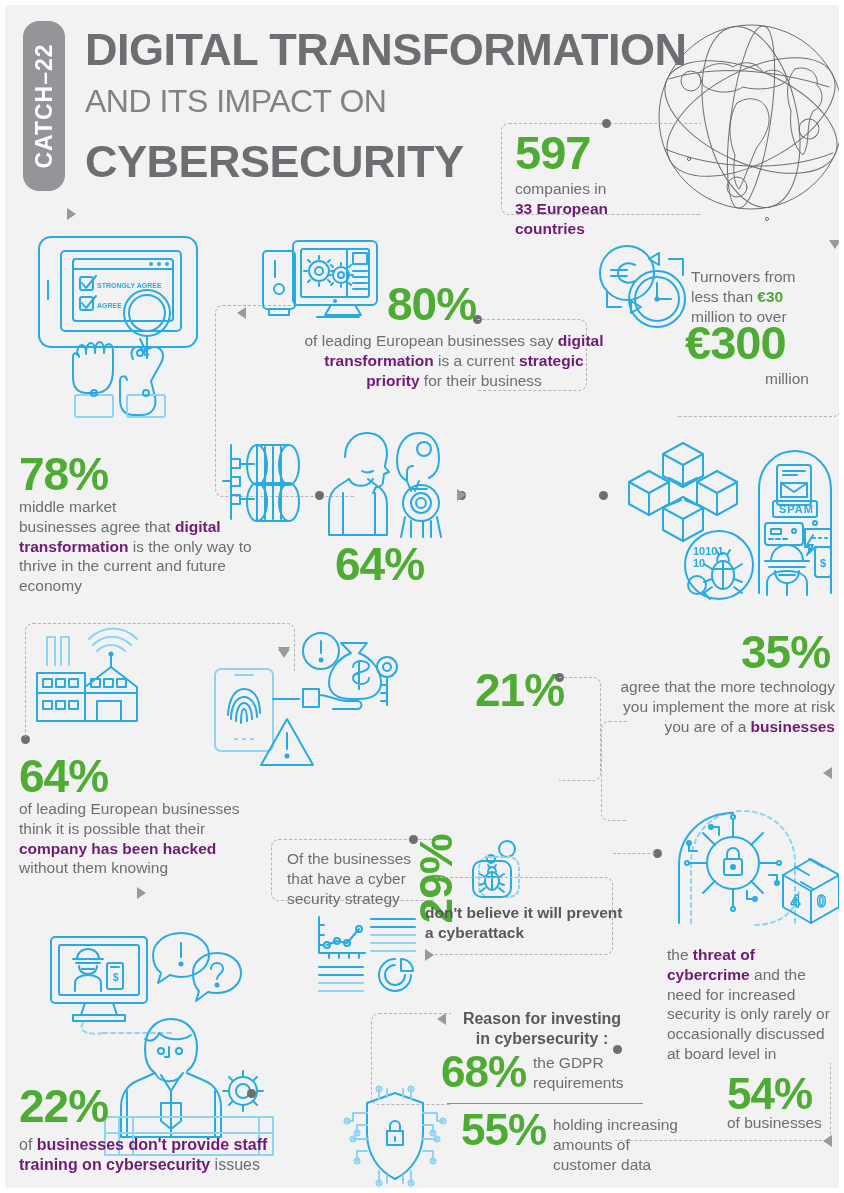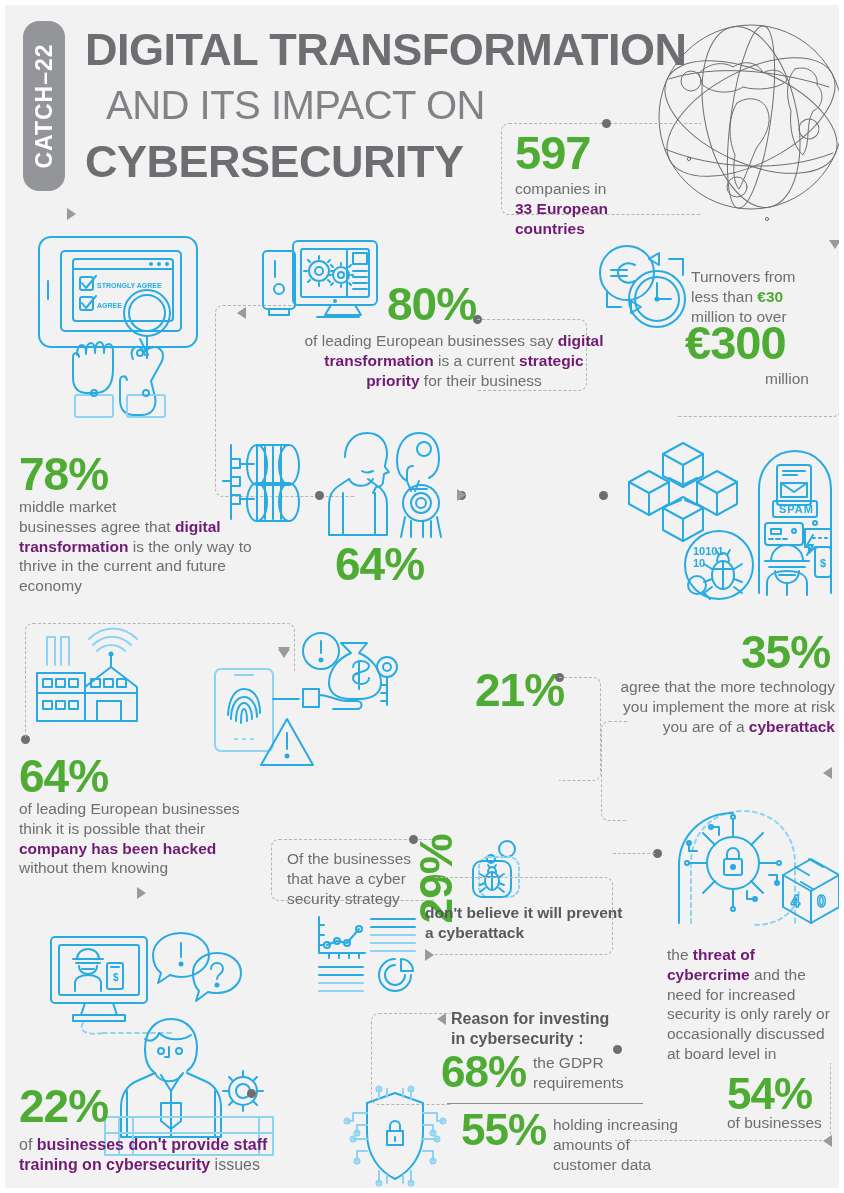--- a/index.html
+++ b/index.html
@@ -41,22 +41,22 @@
     position:absolute;left:50%;top:50%;
     transform:translate(-50%,-50%) rotate(-90deg);
     color:#ffffff;font-weight:bold;font-size:23px;
     letter-spacing:1px;white-space:nowrap;
   }
   .h1{
     color:#6d6e71;font-size:45px;font-weight:bold;
     letter-spacing:-.5px;line-height:1;white-space:nowrap;
   }
   .h2{
-    color:#808285;font-size:40px;font-weight:normal;
-    letter-spacing:-.5px;line-height:1;white-space:nowrap;margin-left:21px;
+    color:#808285;font-size:32px;font-weight:normal;
+    letter-spacing:-.5px;line-height:1;white-space:nowrap;
   }
   
   .dash{border:1px dashed #b3b3b3;box-sizing:border-box;background:transparent;}
   .dot{
     width:9px;height:9px;border-radius:50%;
     background:#6d6e71;
   }
   .tri{width:0;height:0;}
   .tri-l{border-top:6px solid transparent;border-bottom:6px solid transparent;border-right:9px solid #9a9a9a;}
   .tri-r{border-top:6px solid transparent;border-bottom:6px solid transparent;border-left:9px solid #9a9a9a;}
@@ -327,21 +327,21 @@
         <path d="M38 32c0-5 3-8 6-8s6 3 6 8"></path>
         <path d="M40 26l-3-5M48 26l3-5"></path>
         <path d="M33 40l-8-5M33 50l-8 3M33 58l-8 6M55 40l8-5M55 50l8 3M55 58l8 6"></path>
       </g>
       <circle class="ln" cx="18" cy="56" r="9"></circle>
       <path class="ln" d="M24 63l7 7"></path>
     </svg>
   </div>
 
   <div class="abs pct bigpct" style="left:736px;top:626px;">35%</div>
-  <div class="abs body-txt" style="left:614px;top:672px;width:216px;text-align:right;">agree that the more technology you implement the more at risk you are of a <b>cyberattack</b></div>
+  <div class="abs body-txt" style="left:614px;top:672px;width:216px;text-align:right;">agree that the more technology you implement the more at risk you are of a <b>businesses</b></div>
   <div class="abs tri tri-l" style="left:818px;top:762px;"></div>
   <div class="abs dash" style="left:596px;top:716px;width:26px;height:100px;border-right:none;border-top-left-radius:8px;border-bottom-left-radius:8px;"></div>
 
   <div class="abs dash" style="left:20px;top:618px;width:270px;height:48px;border-bottom:none;border-top-left-radius:8px;border-top-right-radius:8px;"></div>
   <div class="abs dot" style="left:16px;top:730px;"></div>
   <div class="abs" style="left:20px;top:666px;width:1px;height:66px;border-left:1px dashed #b3b3b3;"></div>
   <div class="abs tri tri-d" style="left:273px;top:642px;"></div>
 
   <div class="abs" style="left:30px;top:626px;">
     <svg width="104" height="92" viewBox="0 0 104 92">
@@ -558,21 +558,21 @@
     </svg>
   </div>
   <div class="abs dot" style="left:242px;top:1084px;"></div>
 
   <div class="abs pct bigpct" style="left:14px;top:1080px;">22%</div>
   <div class="abs body-txt" style="left:14px;top:1130px;width:300px;font-size:16px;">of <b>businesses don't provide staff training on cybersecurity</b> issues</div>
 
   <div class="abs dash" style="left:366px;top:1008px;width:80px;height:92px;border-right:none;border-top-left-radius:8px;border-bottom-left-radius:8px;"></div>
   <div class="abs tri tri-l" style="left:432px;top:1008px;"></div>
 
-  <div class="abs body-txt" style="left:446px;top:1004px;width:182px;font-weight:bold;color:#58595b;font-size:16px;text-align:left;">
+  <div class="abs body-txt" style="left:446px;top:1004px;width:182px;font-weight:bold;color:#58595b;font-size:16px;text-align:center;">
     <span>Reason for investing</span><br>
     <span>in cybersecurity :</span>
   </div>
   <div class="abs dot" style="left:608px;top:1040px;"></div>
 
   <div class="abs pct" style="left:436px;top:1046px;font-size:44px;">68%</div>
   <div class="abs body-txt" style="left:528px;top:1048px;width:110px;white-space:pre-line;">the GDPR
 requirements</div>
 
   <div class="abs hr" style="left:442px;top:1098px;width:196px;"></div>

